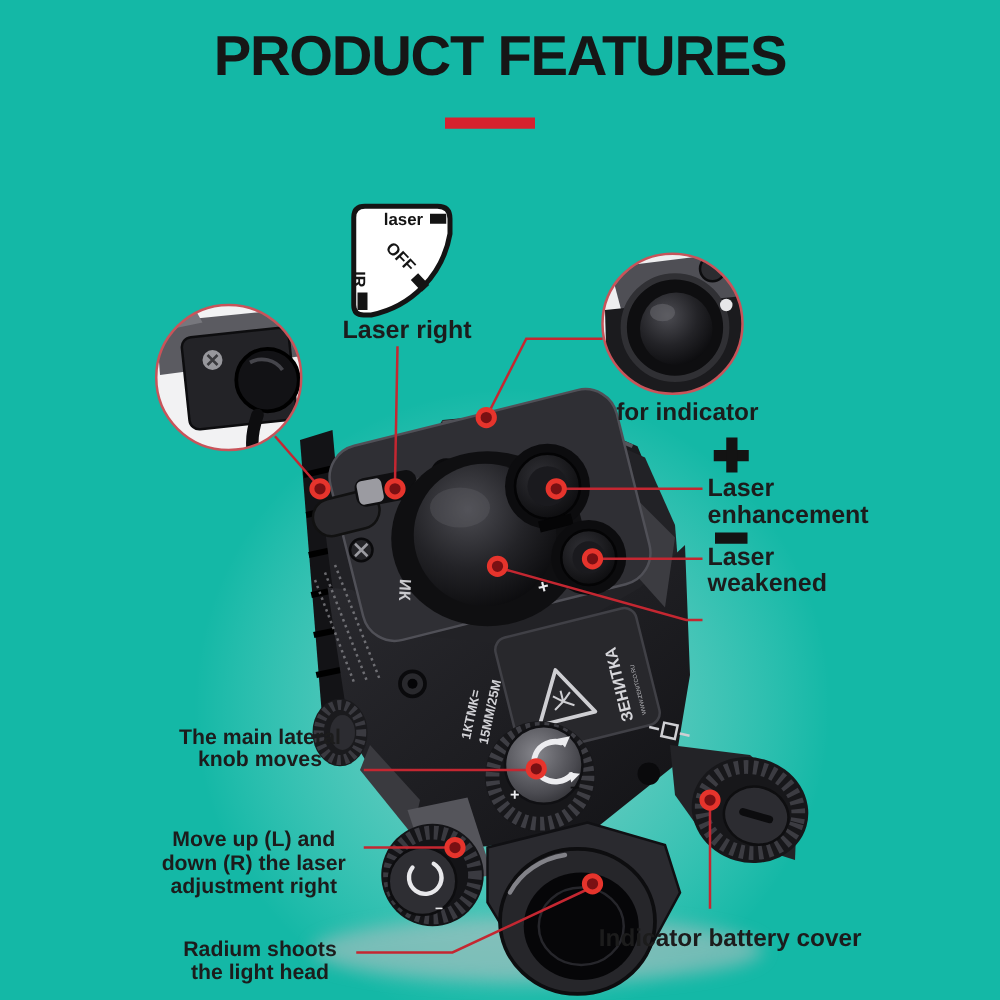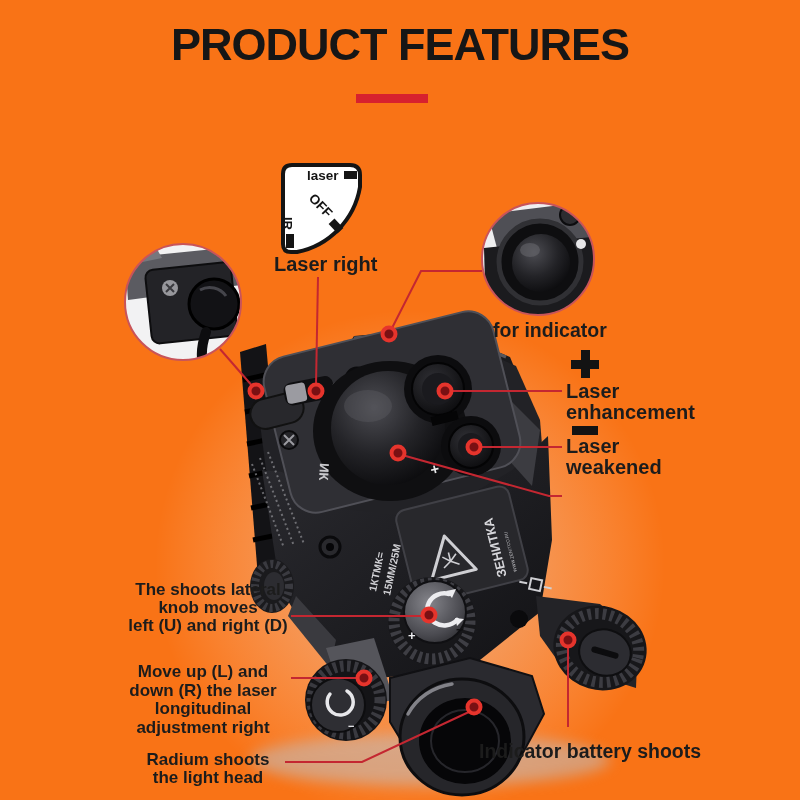--- a/index.html
+++ b/index.html
@@ -1,16 +1,16 @@
 <!DOCTYPE html>
 <html><head>
 <meta charset="utf-8">
 <style>
   html,body{margin:0;padding:0;background:#ffffff;}
-  #stage{position:relative;width:800px;height:800px;background:#f97316;overflow:hidden;
+  #stage{position:relative;width:800px;height:800px;background:#14b8a6;overflow:hidden;
          font-family:"Liberation Sans","DejaVu Sans",sans-serif;}
   .abs{position:absolute;}
   #page-title{left:0;top:19px;width:800px;text-align:center;font-size:45px;font-weight:700;
               letter-spacing:-1px;color:#161616;margin:0;}
   #title-dash{left:356px;top:94px;width:72px;height:9px;background:#d7212e;}
   .lbl{position:absolute;font-weight:700;color:#1c1c1c;}
   #lbl-laser-gear{left:274px;top:253px;font-size:20px;}
   #lbl-wire{left:127px;top:369px;font-size:19.5px;line-height:22px;}
   #lbl-rear{left:493px;top:321px;font-size:19.5px;line-height:19px;}
   #lbl-enh{left:566px;top:381px;font-size:20px;line-height:21px;}
@@ -271,32 +271,30 @@
   </div>
 
   <div id="sym-minus" class="abs"></div>
   <div id="lbl-weak" class="lbl">
     <span style="display:block">Laser</span>
     <span style="display:block">weakened</span>
   </div>
 
 
   <div id="lbl-lateral" class="lbl">
-    <span style="display:block">The shoots lateral</span>
+    <span style="display:block">The main lateral</span>
     <span style="display:block">knob moves</span>
-    <span style="display:block">left (U) and right (D)</span>
   </div>
 
   <div id="lbl-long" class="lbl">
     <span style="display:block">Move up (L) and</span>
     <span style="display:block">down (R) the laser</span>
-    <span style="display:block">longitudinal</span>
     <span style="display:block">adjustment right</span>
   </div>
 
   <div id="lbl-radium" class="lbl">
     <span style="display:block">Radium shoots</span>
     <span style="display:block">the light head</span>
   </div>
 
-  <div id="lbl-batt" class="lbl">Indicator battery shoots</div>
+  <div id="lbl-batt" class="lbl">Indicator battery cover</div>
 
 </div>
 
 </body></html>

